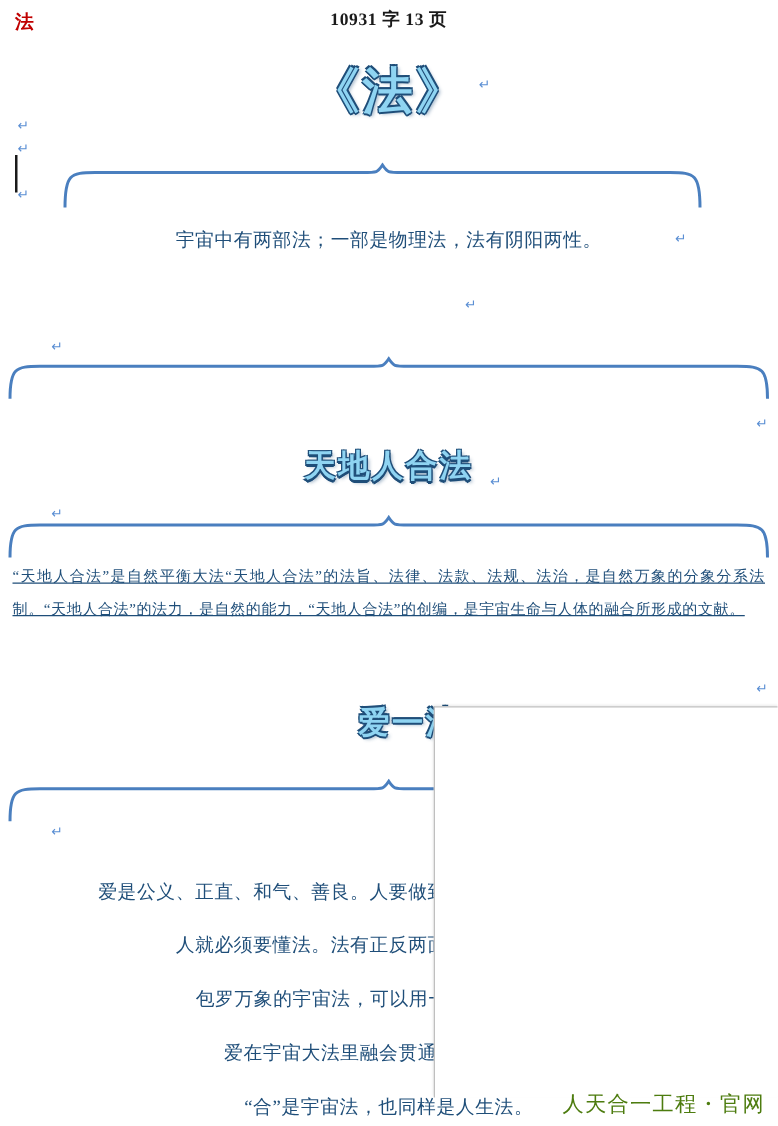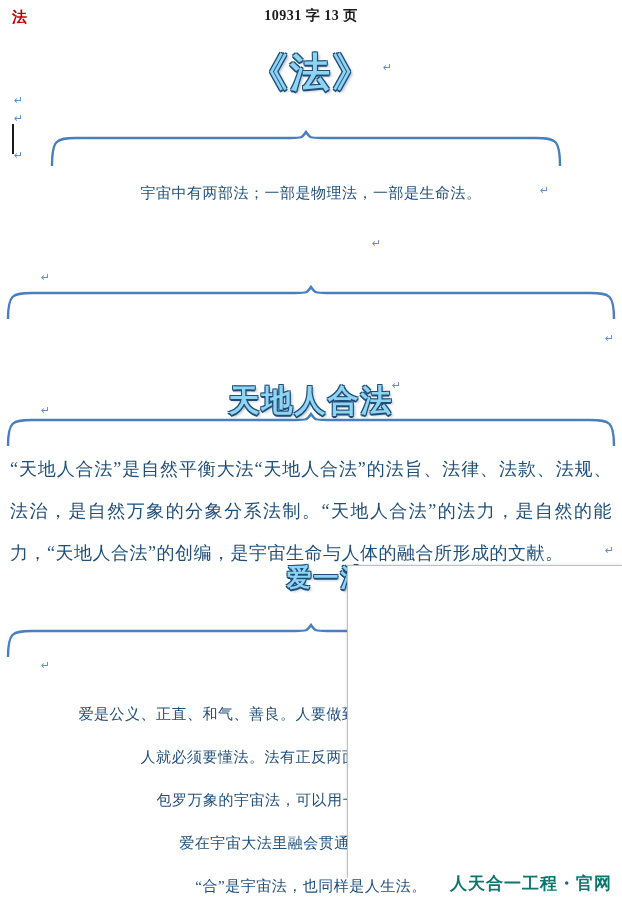--- a/index.html
+++ b/index.html
@@ -67,21 +67,21 @@
     text-shadow:
       -1px -1px 0 #1f4e79,
        1px -1px 0 #1f4e79,
       -1px  1px 0 #1f4e79,
        1px  1px 0 #1f4e79,
        0px  2px 0 #1f4e79,
        2px  2px 3px rgba(31,78,121,0.45);
   }
   .wa-main { top: 45px; font-size: 40px; }
   .wa-2    { top: 226px; font-size: 25px; }
-  .wa-3    { top: 380px; font-size: 31px; }
+  .wa-3    { top: 356px; font-size: 25px; }
   .wa-4    { top: 561px; font-size: 25px; padding-left: 32px; }
 
   
   .brace {
     position: absolute;
     pointer-events: none;
   }
   .brace svg { display: block; }
 
   
@@ -94,21 +94,21 @@
     text-align: center;
     letter-spacing: 0.5px;
   }
   .btext.justify {
     text-align: justify;
     text-justify: inter-ideograph;
   }
 
   .t1 { left: 40px; top: 178px; width: 542px; }
   .t2 { left: 10px; top: 325px; width: 602px; }
-  .t3 { left: 10px; top: 448px; width: 602px; font-size: 18px; line-height: 42px; }
+  .t3 { left: 10px; top: 448px; width: 602px; font-size: 12px; line-height: 26px; text-decoration: underline; }
   .t4 { left: 30px; top: 693px; width: 562px; line-height: 43px; }
 
   
   .overlay-box {
     position: absolute;
     left: 347px;
     top: 565px;
     width: 275px;
     height: 312px;
     background: #ffffff;
@@ -117,22 +117,22 @@
     box-shadow: -1px -1px 2px rgba(0,0,0,0.08);
   }
 
   
   .brand {
     position: absolute;
     right: 10px;
     bottom: 6px;
     font-family: "DejaVu Sans", sans-serif;
     font-size: 17px;
-    font-weight: bold;
-    color: #0f766e;
+    font-weight: normal;
+    color: #4d7c0f;
     letter-spacing: 1px;
   }
 
   
   .cursor-bar {
     position: absolute;
     left: 12px;
     top: 124px;
     width: 2px;
     height: 30px;
@@ -184,21 +184,21 @@
   <div class="brace" style="left:6px; top:623px;">
     <svg width="610" height="34" viewBox="0 0 610 34">
       <path d="M2 34 C2 10, 6 8, 26 8 L289 8 C301 8, 301 8, 305 2 C309 8, 309 8, 321 8 L584 8 C604 8, 608 10, 608 34" fill="none" stroke="#4a7fbf" stroke-width="2.4" stroke-linecap="round"></path>
     </svg>
   </div>
 
   <div class="wordart wa-main">《法》</div>
   <div class="wordart wa-3">天地人合法</div>
   <div class="wordart wa-4">爱一法</div>
 
-  <div class="btext t1">宇宙中有两部法；一部是物理法，一部是生命法。</div>
+  <div class="btext t1">宇宙中有两部法；一部是物理法，法有阴阳两性。</div>
   <div class="btext t3 justify">“天地人合法”是自然平衡大法“天地人合法”的法旨、法律、法款、法规、法治，是自然万象的分象分系法制。“天地人合法”的法力，是自然的能力，“天地人合法”的创编，是宇宙生命与人体的融合所形成的文献。</div>
 
   <div class="btext t4">
     <div>爱是公义、正直、和气、善良。人要做到公义、善良、正直、和气，</div>
     <div>人就必须要懂法。法有正反两面，法有阴阳两性。</div>
     <div>包罗万象的宇宙法，可以用一个“爱”字总结，</div>
     <div>爱在宇宙大法里融会贯通，无处不见。</div>
     <div>“合”是宇宙法，也同样是人生法。</div>
   </div>
 

